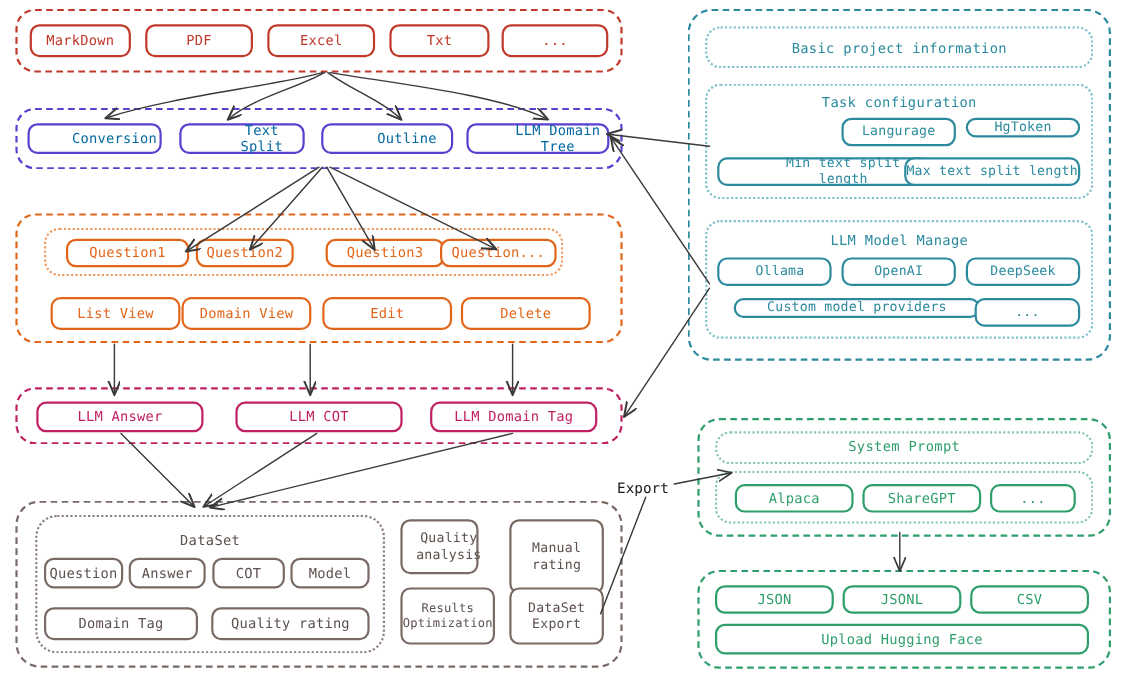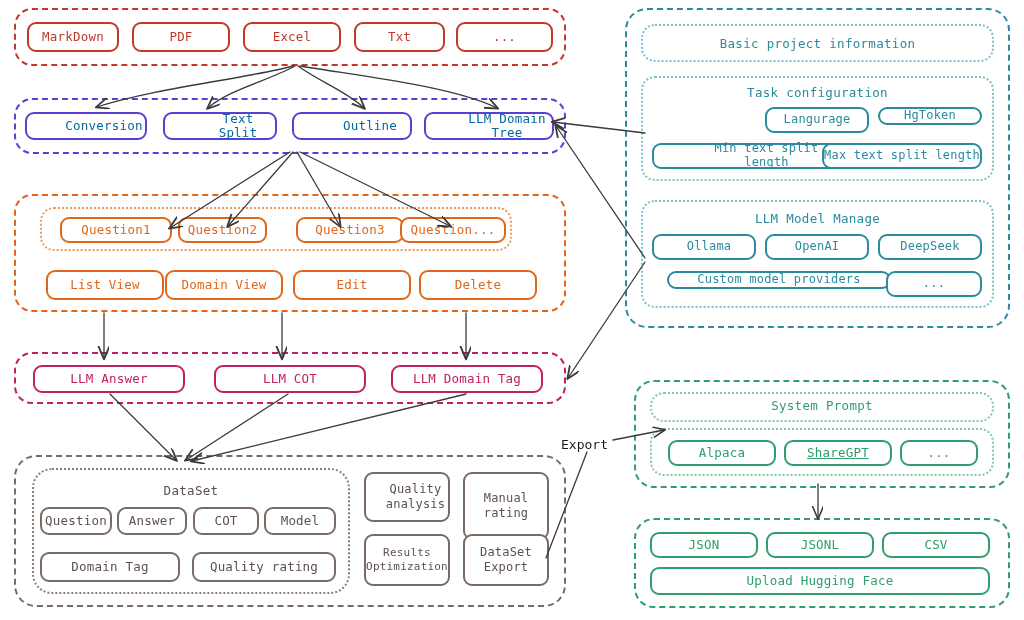--- a/index.html
+++ b/index.html
@@ -137,21 +137,21 @@
   <div class="grp-title" style="left:32px;top:483px;width:318px;color:#5d514d;">DataSet</div>
 
   <div class="node c-brown" style="left:40px;top:507px;width:72px;height:28px;">Question</div>
   <div class="node c-brown" style="left:117px;top:507px;width:70px;height:28px;">Answer</div>
   <div class="node c-brown" style="left:193px;top:507px;width:66px;height:28px;">COT</div>
   <div class="node c-brown" style="left:264px;top:507px;width:72px;height:28px;">Model</div>
 
   <div class="node c-brown" style="left:40px;top:552px;width:140px;height:30px;">Domain Tag</div>
   <div class="node c-brown" style="left:192px;top:552px;width:144px;height:30px;">Quality rating</div>
 
-  <div class="node c-brown two-line" style="left:364px;top:472px;width:86px;height:50px;padding-left:17px;">Quality
+  <div class="node c-brown two-line" style="left:364px;top:472px;width:71px;height:50px;padding-left:17px;">Quality
 analysis</div>
   <div class="node c-brown two-line" style="left:463px;top:472px;width:86px;height:68px;">Manual
 rating</div>
   <div class="node c-brown two-line" style="left:364px;top:534px;width:86px;height:52px;font-size:11px;">Results
 Optimization</div>
   <div class="node c-brown two-line" style="left:463px;top:534px;width:86px;height:52px;">DataSet
 Export</div>
 
   <div class="export-label" style="left:561px;top:437px;">Export</div>
 
@@ -181,21 +181,21 @@
 
   <div class="group c-green" style="left:634px;top:380px;width:376px;height:108px;border-radius:20px;">
   </div>
   <div class="subgroup c-green-dot" style="left:650px;top:392px;width:344px;height:30px;">
   </div>
   <div class="grp-title" style="left:650px;top:398px;width:344px;color:#2e9e6b;">System Prompt</div>
 
   <div class="subgroup c-green-dot" style="left:650px;top:428px;width:344px;height:48px;">
   </div>
   <div class="node c-green" style="left:668px;top:440px;width:108px;height:26px;">Alpaca</div>
-  <div class="node c-green" style="left:784px;top:440px;width:108px;height:26px;text-decoration:underline;">ShareGPT</div>
+  <div class="node c-green" style="left:784px;top:440px;width:108px;height:26px;">ShareGPT</div>
   <div class="node c-green" style="left:900px;top:440px;width:78px;height:26px;">...</div>
 
   <div class="group c-green" style="left:634px;top:518px;width:376px;height:90px;border-radius:20px;">
   </div>
   <div class="node c-green" style="left:650px;top:532px;width:108px;height:26px;">JSON</div>
   <div class="node c-green" style="left:766px;top:532px;width:108px;height:26px;">JSONL</div>
   <div class="node c-green" style="left:882px;top:532px;width:108px;height:26px;">CSV</div>
   <div class="node c-green" style="left:650px;top:567px;width:340px;height:28px;">Upload Hugging Face</div>
 
 </div>

